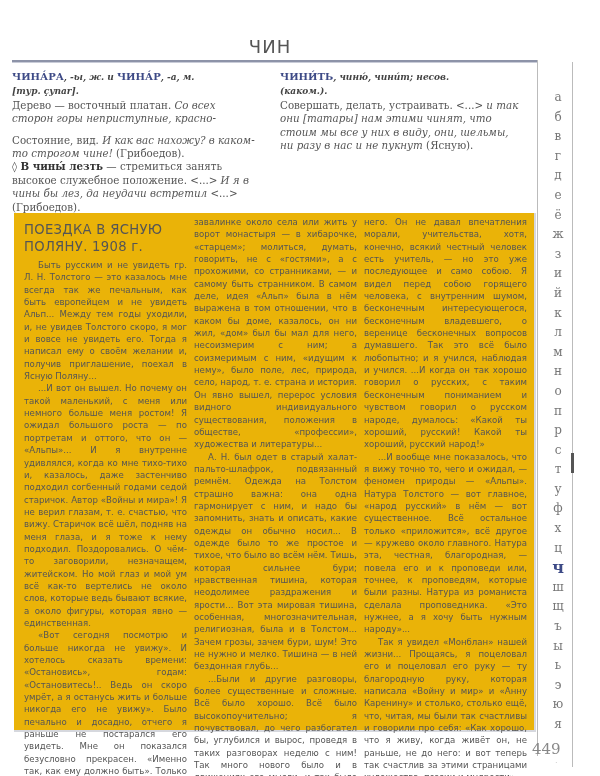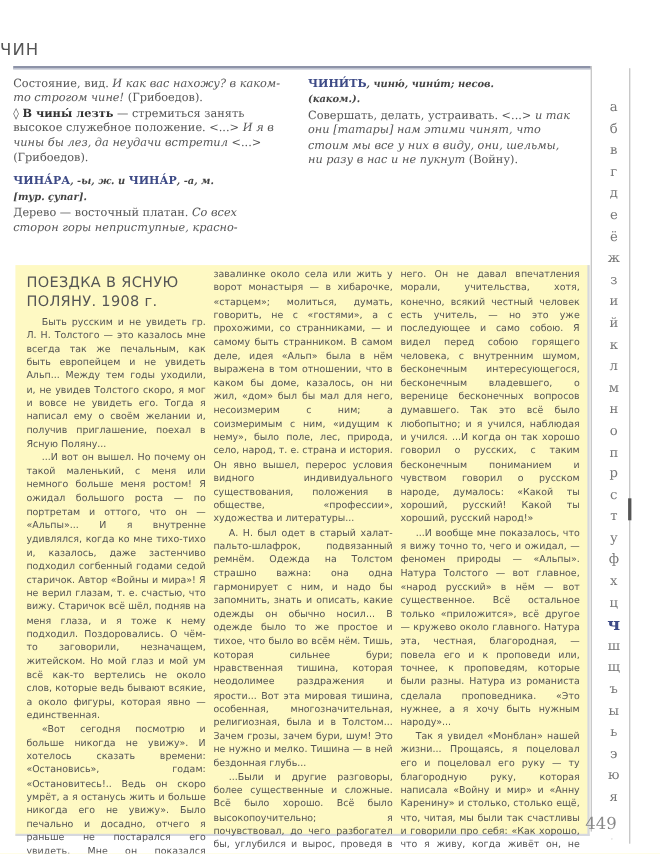--- a/index.html
+++ b/index.html
@@ -1,42 +1,42 @@
 <!DOCTYPE html>
 <html><head>
 <meta charset="utf-8">
 <style>
   html, body { margin: 0; padding: 0; }
   body {
     width: 600px; height: 776px; background: #ffffff; position: relative; overflow: hidden;
     font-family: "DejaVu Serif", serif; color: #555;
   }
   .running-head {
-    position: absolute; left: 0; width: 540px; top: 36px; 
-    font-family: "DejaVu Sans", sans-serif; font-size: 15px; letter-spacing: 1px; color: #555;
+    position: absolute; left: 0; width: 540px; top: 36px; text-align: center;
+    font-family: "DejaVu Sans", sans-serif; font-size: 18px; letter-spacing: 1px; color: #555;
   }
   .head-rule {
     position: absolute; left: 12px; top: 60px; width: 525px; height: 2px;
     background: #8d93a8; border-bottom: 1px solid #c9ccd8;
   }
   .frame-vline { position: absolute; left: 537px; top: 60px; width: 1px; height: 696px; background: #bbb; }
   .alpha-vline { position: absolute; left: 572px; top: 62px; width: 1px; height: 705px; background: #bbb; }
 
   .dict-col { position: absolute; top: 70px; width: 245px; font-size: 10.3px; line-height: 13.4px; }
   .dict-col.left { left: 12px; }
   .dict-col.right { left: 280px; }
   .dict-col p { margin: 0 0 8px 0; }
   .it { font-style: italic; }
   .hw { font-weight: bold; color: #3d4a86; font-size: 10px; }
   .gram { font-weight: bold; color: #444; font-size: 9px; font-style: italic; }
   .idiom { font-weight: bold; color: #333; }
 
   .box {
     position: absolute; left: 14px; top: 213px; width: 520px; height: 517px;
-    background: #fef9c3; border-right: 2px solid #d6d8de; border-bottom: 2px solid #d6d8de; margin-top: 28px;
+    background: #eab308; border-right: 2px solid #d6d8de; border-bottom: 2px solid #d6d8de;
   }
   .box-title {
     position: absolute; left: 10px; top: 8px; width: 160px;
     font-family: "DejaVu Sans", sans-serif; font-size: 13.2px; line-height: 17px; color: #555;
     letter-spacing: 0.3px;
   }
   .box-col {
     position: absolute; font-family: "DejaVu Sans", sans-serif; font-size: 8.6px; line-height: 12.35px;
     color: #555; text-align: justify;
   }
@@ -61,36 +61,36 @@
 </head>
 <body>
 
 <div class="running-head">ЧИН</div>
 <div class="head-rule"></div>
 <div class="frame-vline"></div>
 <div class="alpha-vline"></div>
 
 <div class="dict-col left">
   <p>
+    <span class="hw">ЧИНА́РА</span><span class="gram">, -ы, ж. и </span><span class="hw">ЧИНА́Р</span><span class="gram">, -а, м.</span>
+    <br><span class="gram">[тур. çynar].</span>
+    <br><span>Дерево — восточный платан. </span><span class="it">Со всех сторон горы неприступные, красно-</span>
+  </p>
+  <p>
     <span>Состояние, вид. </span><span class="it">И как вас нахожу? в каком-то строгом чине!</span><span> (Грибоедов).</span>
     <br>
     <span>◊ </span><span class="idiom">В чины́ лезть</span><span> — стремиться занять высокое служебное положение. &lt;...&gt; </span><span class="it">И я в чины бы лез, да неудачи встретил</span><span> &lt;...&gt; (Грибоедов).</span>
-  </p>
-  <p>
-    <span class="hw">ЧИНА́РА</span><span class="gram">, -ы, ж. и </span><span class="hw">ЧИНА́Р</span><span class="gram">, -а, м.</span>
-    <br><span class="gram">[тур. çynar].</span>
-    <br><span>Дерево — восточный платан. </span><span class="it">Со всех сторон горы неприступные, красно-</span>
   </p>
 </div>
 
 <div class="dict-col right">
   <p>
     <span class="hw">ЧИНИ́ТЬ</span><span class="gram">, чиню́, чини́т; несов.</span>
     <br><span class="gram">(каком.).</span>
-    <br><span>Совершать, делать, устраивать. &lt;...&gt; </span><span class="it">и так они [татары] нам этими чинят, что стоим мы все у них в виду, они, шельмы, ни разу в нас и не пукнут</span><span> (Войну).</span>
+    <br><span>Совершать, делать, устраивать. &lt;...&gt; </span><span class="it">и так они [татары] нам этими чинят, что стоим мы все у них в виду, они, шельмы, ни разу в нас и не пукнут</span><span> (Ясную).</span>
   </p>
 </div>
 
 <div class="box">
   <div class="box-title">ПОЕЗДКА В ЯСНУЮ ПОЛЯНУ. 1908 г.</div>
   <div class="box-col c1">
     <p class="ind">Быть русским и не увидеть гр. Л. Н. Толстого — это казалось мне всегда так же печальным, как быть европейцем и не увидеть Альп... Между тем годы уходили, и, не увидев Толстого скоро, я мог и вовсе не увидеть его. Тогда я написал ему о своём желании и, получив приглашение, поехал в Ясную Поляну...</p>
     <p class="ind">...И вот он вышел. Но почему он такой маленький, с меня или немного больше меня ростом! Я ожидал большого роста — по портретам и оттого, что он — «Альпы»... И я внутренне удивлялся, когда ко мне тихо-тихо и, казалось, даже застенчиво подходил согбенный годами седой старичок. Автор «Войны и мира»! Я не верил глазам, т. е. счастью, что вижу. Старичок всё шёл, подняв на меня глаза, и я тоже к нему подходил. Поздоровались. О чём-то заговорили, незначащем, житейском. Но мой глаз и мой ум всё как-то вертелись не около слов, которые ведь бывают всякие, а около фигуры, которая явно — единственная.</p>
     <p class="ind">«Вот сегодня посмотрю и больше никогда не увижу». И хотелось сказать времени: «Остановись», годам: «Остановитесь!.. Ведь он скоро умрёт, а я останусь жить и больше никогда его не увижу». Было печально и досадно, отчего я раньше не постарался его увидеть. Мне он показался безусловно прекрасен. «Именно так, как ему должно быть». Только не здесь, не в барской усадьбе. Как всё это не идёт к нему, отлепилось от него! Сидеть бы ему на</p>
   </div>

